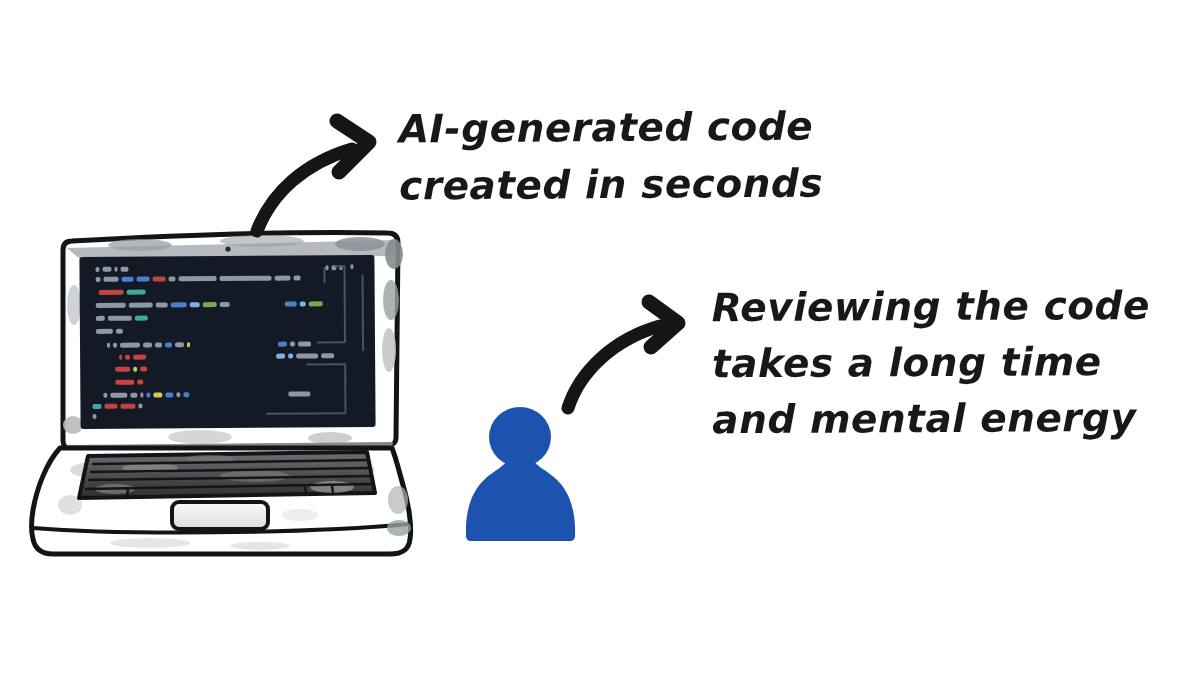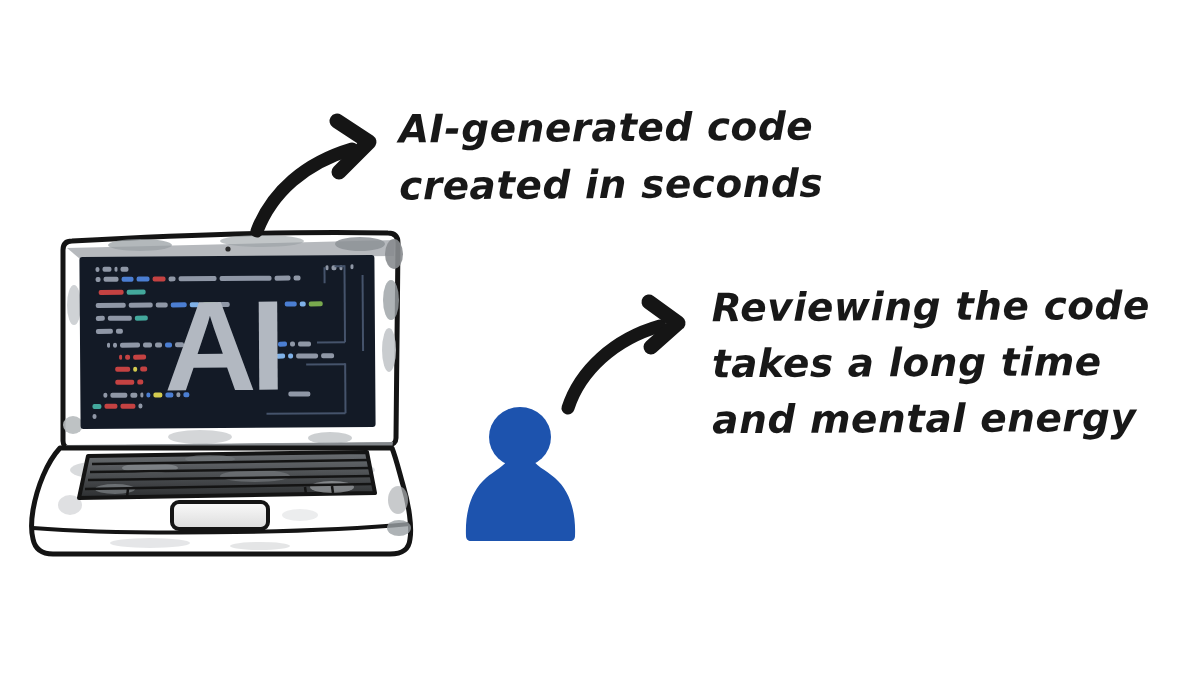--- a/index.html
+++ b/index.html
@@ -233,21 +233,20 @@
         </div>
         <div class="bracket" style="left: 237px; top: 86px; width: 28px; height: 1.5px;"></div>
         <div class="bracket" style="left: 264px; top: 10px; width: 1.5px; height: 77px;"></div>
         <div class="bracket" style="left: 255px; top: 10px; width: 10px; height: 1.5px;"></div>
         <div class="bracket" style="left: 226px; top: 108px; width: 39px; height: 1.5px;"></div>
         <div class="bracket" style="left: 264px; top: 108px; width: 1.5px; height: 50px;"></div>
         <div class="bracket" style="left: 186px; top: 157px; width: 79px; height: 1.5px;"></div>
         <div class="bracket" style="left: 282px; top: 20px; width: 1.5px; height: 76px;"></div>
         <div class="bracket" style="left: 244px; top: 12px; width: 1.5px; height: 16px;"></div>
       </div>
-    <div class="ai-logo">AI</div>
   </div>
 
   <div class="annotation ann-1">
     <span class="ln">AI-generated code</span>
     <span class="ln">created in seconds</span>
   </div>
 
   <div class="annotation ann-2">
     <span class="ln">Reviewing the code</span>
     <span class="ln">takes a long time</span>

